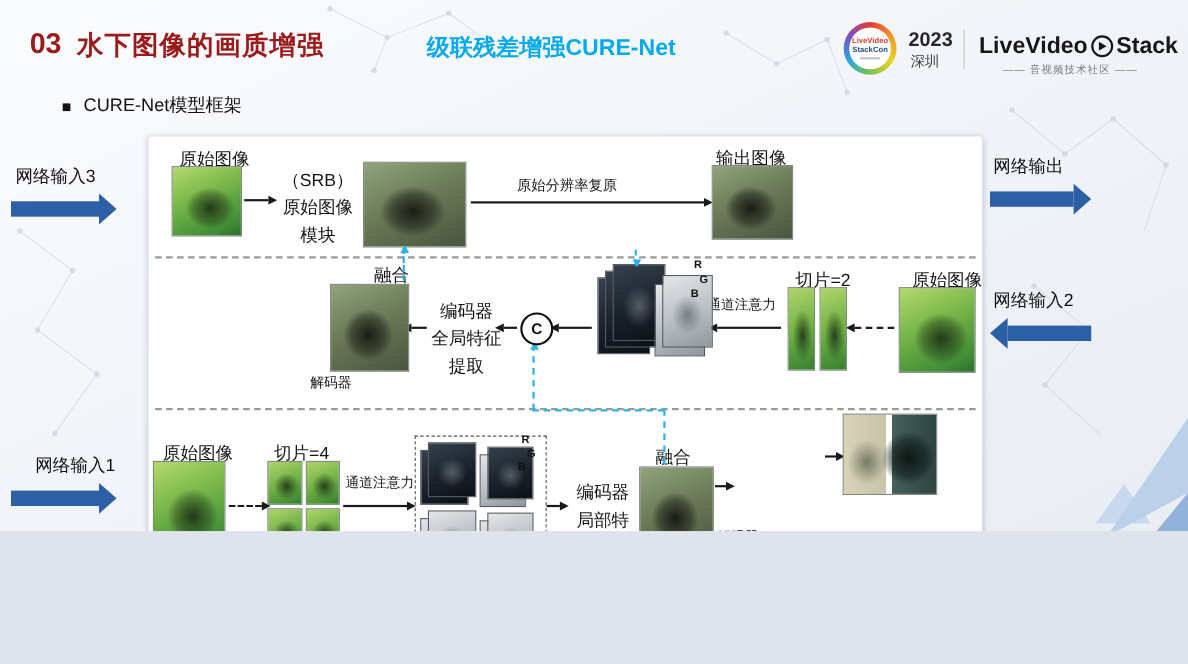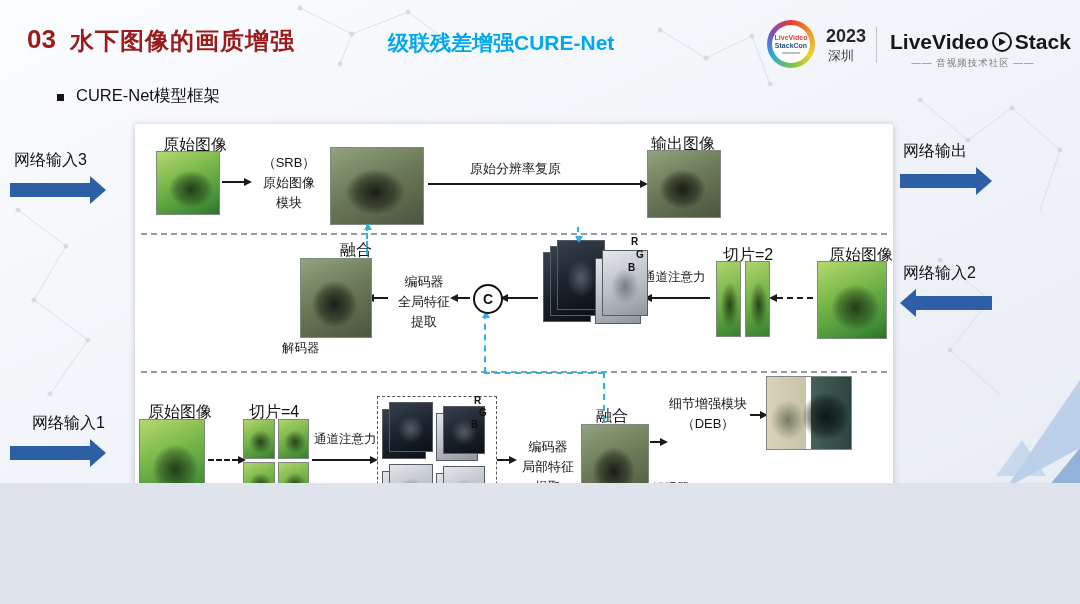--- a/index.html
+++ b/index.html
@@ -19,21 +19,21 @@
   .badge-l1{font-size:7px;font-weight:bold;color:#e8392f;}
   .badge-l2{font-size:7px;font-weight:bold;color:#27527e;}
   .badge-bar{width:18px;height:2px;background:#b9c2cc;margin-top:2px;}
   
   .panel{left:135px;top:124px;width:758px;height:422px;background:#fff;border-radius:3px;
          box-shadow:0 1px 6px rgba(50,60,85,.28);}
   .sep{border-top:2px dashed #9a9a9a;height:0;}
   
   .lbl{position:absolute;color:#141414;font-size:12.5px;white-space:nowrap;}
   .lbl12{font-size:16px;text-align:right;}
-  .mltext{position:absolute;text-align:center;font-size:13px;line-height:1.55;color:#141414;}
+  .mltext{position:absolute;text-align:center;font-size:16px;line-height:1.55;color:#141414;}
   .iolbl{position:absolute;font-size:16px;color:#101010;font-weight:500;white-space:nowrap;}
   
   .barrow{position:absolute;height:14px;background:#2d5fa6;}
   .barrow.right::after{content:'';position:absolute;right:-16px;top:-7px;width:0;height:0;
       border-left:16px solid #2d5fa6;border-top:14px solid transparent;border-bottom:14px solid transparent;}
   .barrow.left::before{content:'';position:absolute;left:-16px;top:-7px;width:0;height:0;
       border-right:16px solid #2d5fa6;border-top:14px solid transparent;border-bottom:14px solid transparent;}
   
   .fl{position:absolute;height:0;border-top:2px solid #1a1a1a;}
   .fl.dash{border-top-style:dashed;}
@@ -249,24 +249,20 @@
 
   <div class="fl r" style="left:497px;top:459px;width:12px;"></div>
   <div class="mltext" style="left:517px;top:437px;width:62px;">
     <div>编码器</div>
     <div>局部特征</div>
     <div>提取</div>
   </div>
   <div class="ph ph-nat" style="left:581px;top:424px;width:66px;height:80px;"></div>
   <div class="fl r" style="left:650px;top:441px;width:10px;"></div>
   <div class="lbl" style="left:652px;top:480px;">解码器</div>
-  <div class="mltext" style="left:660px;top:394px;width:96px;line-height:1.5;">
-    <div>细节增强模块</div>
-    <div>（DEB）</div>
-  </div>
   <div class="fl r" style="left:750px;top:414px;width:10px;"></div>
   <div class="ph ph-deb" style="left:766px;top:376px;width:84px;height:72px;"></div>
   <div class="lbl lbl12" style="left:596px;top:406px;">融合</div>
   <div class="lbl lbl12" style="left:630px;top:507px;">融合</div>
 
   <div class="cyv up" style="left:366px;top:225px;height:30px;"></div>
   <div class="cyv down" style="left:577px;top:227px;height:14px;"></div>
   <div class="cyv up" style="left:484px;top:313px;height:60px;"></div>
   <div class="cyh" style="left:484px;top:372px;width:120px;"></div>
   <div class="cyv" style="left:603px;top:372px;height:50px;"></div>

